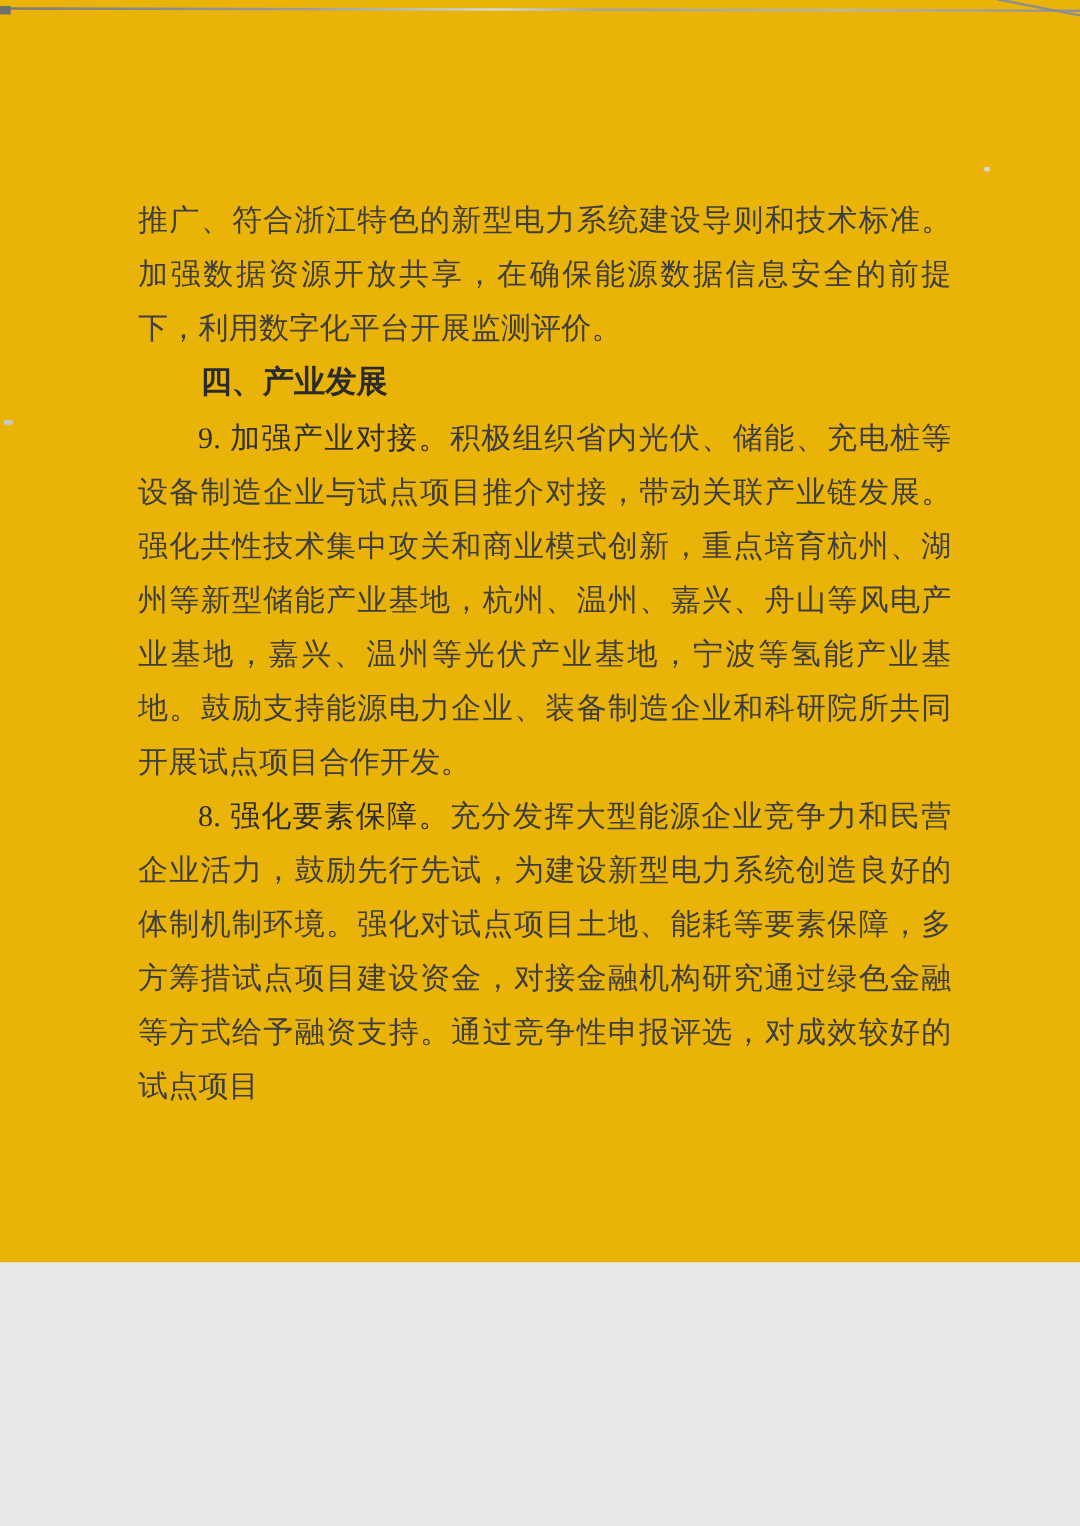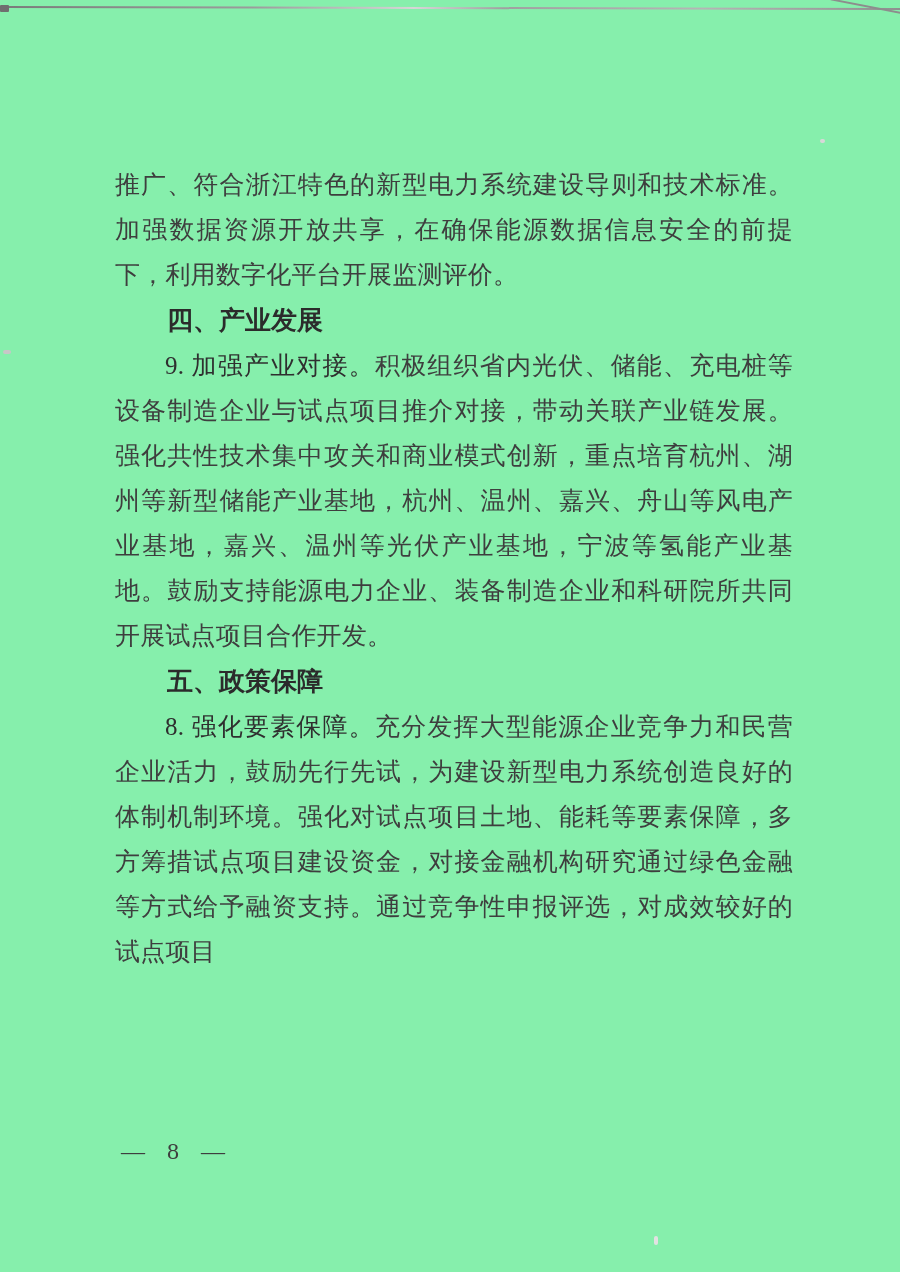--- a/index.html
+++ b/index.html
@@ -1,20 +1,20 @@
 <!DOCTYPE html>
 <html><head>
 <meta charset="utf-8">
 <style>
   html,body{margin:0;padding:0;background:#e8e8e8;}
   .page{
     position:relative;
-    width:900px;height:1272px;
+    width:900px;height:1052px;
     margin:0 auto;
-    background:#86efac;
+    background:#eab308;
     overflow:hidden;
     font-family:"Liberation Serif","DejaVu Serif",serif;
     color:#3b3b3b;
   }
   
   .edge-top{
     position:absolute;left:0;top:7px;width:100%;height:2px;
     background:linear-gradient(90deg,#7a7a7a 0%,#9b9b9b 28%,#d6d6d6 46%,#a0a0a0 56%,#b5b5b5 78%,#8f8f8f 100%);
     transform:rotate(0.12deg);
   }
@@ -44,21 +44,21 @@
   }
   .indent{text-indent:2em;}
   .lead{font-weight:normal;color:#2f2f2f;}
   .heading{
     margin:0;
     font-size:26px;
     line-height:46px;
     font-weight:bold;
     text-indent:2em;
     color:#2b2b2b;
-    font-family:Liberation Sans, sans-serif;
+    font-family:Liberation Mono, monospace;
   }
   .footer{
     position:absolute;left:121px;top:1135px;
     font-size:24px;line-height:32px;
     letter-spacing:3px;word-spacing:10px;
     color:#3e3e3e;
   }
 </style>
 </head>
 <body>
@@ -73,21 +73,20 @@
   <div class="speck s3"></div>
 
   <div class="content">
 
     <p class="body">推广、符合浙江特色的新型电力系统建设导则和技术标准。加强数据资源开放共享，在确保能源数据信息安全的前提下，利用数字化平台开展监测评价。</p>
 
     <h2 class="heading">四、产业发展</h2>
 
     <p class="body indent"><span class="lead">9. 加强产业对接。</span><span>积极组织省内光伏、储能、充电桩等设备制造企业与试点项目推介对接，带动关联产业链发展。强化共性技术集中攻关和商业模式创新，重点培育杭州、湖州等新型储能产业基地，杭州、温州、嘉兴、舟山等风电产业基地，嘉兴、温州等光伏产业基地，宁波等氢能产业基地。鼓励支持能源电力企业、装备制造企业和科研院所共同开展试点项目合作开发。</span></p>
 
-    <h2 class="heading">五、政策保障</h2>
 
 
     <p class="body indent"><span class="lead">8. 强化要素保障。</span><span>充分发挥大型能源企业竞争力和民营企业活力，鼓励先行先试，为建设新型电力系统创造良好的体制机制环境。强化对试点项目土地、能耗等要素保障，多方筹措试点项目建设资金，对接金融机构研究通过绿色金融等方式给予融资支持。通过竞争性申报评选，对成效较好的试点项目</span></p>
 
   </div>
 
   <div class="footer">— 8 —</div>
 
 </div>
 

